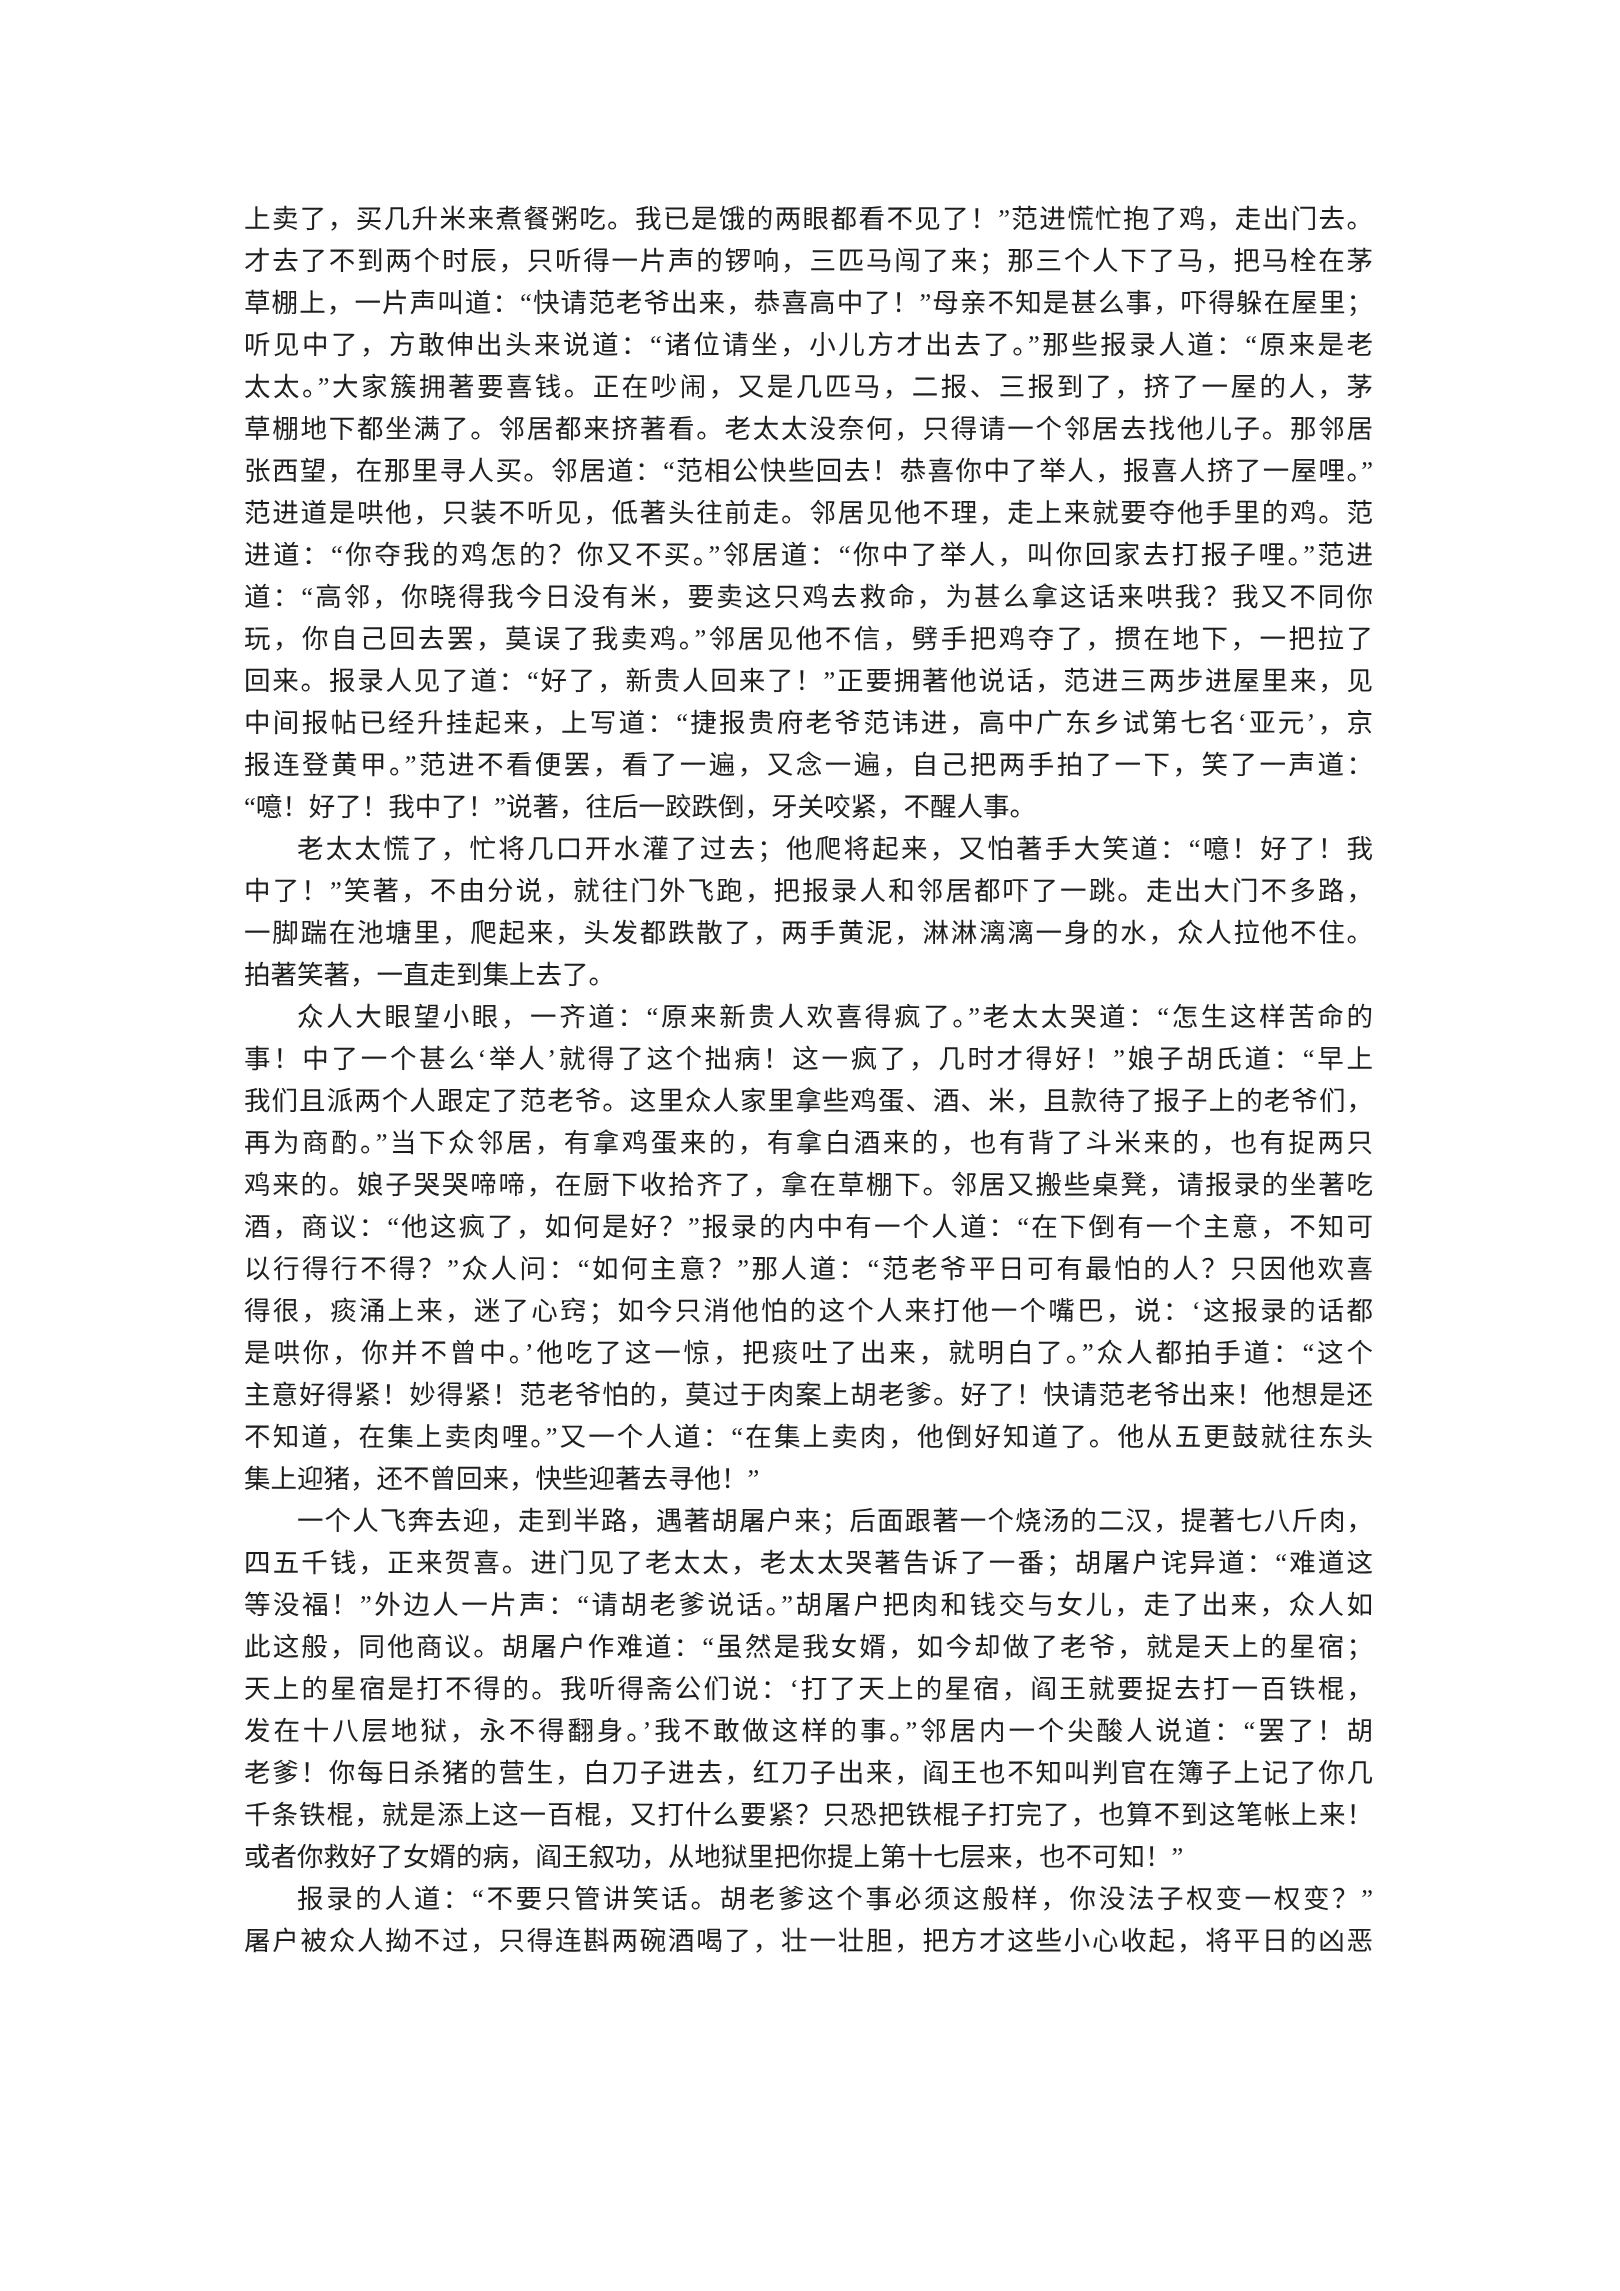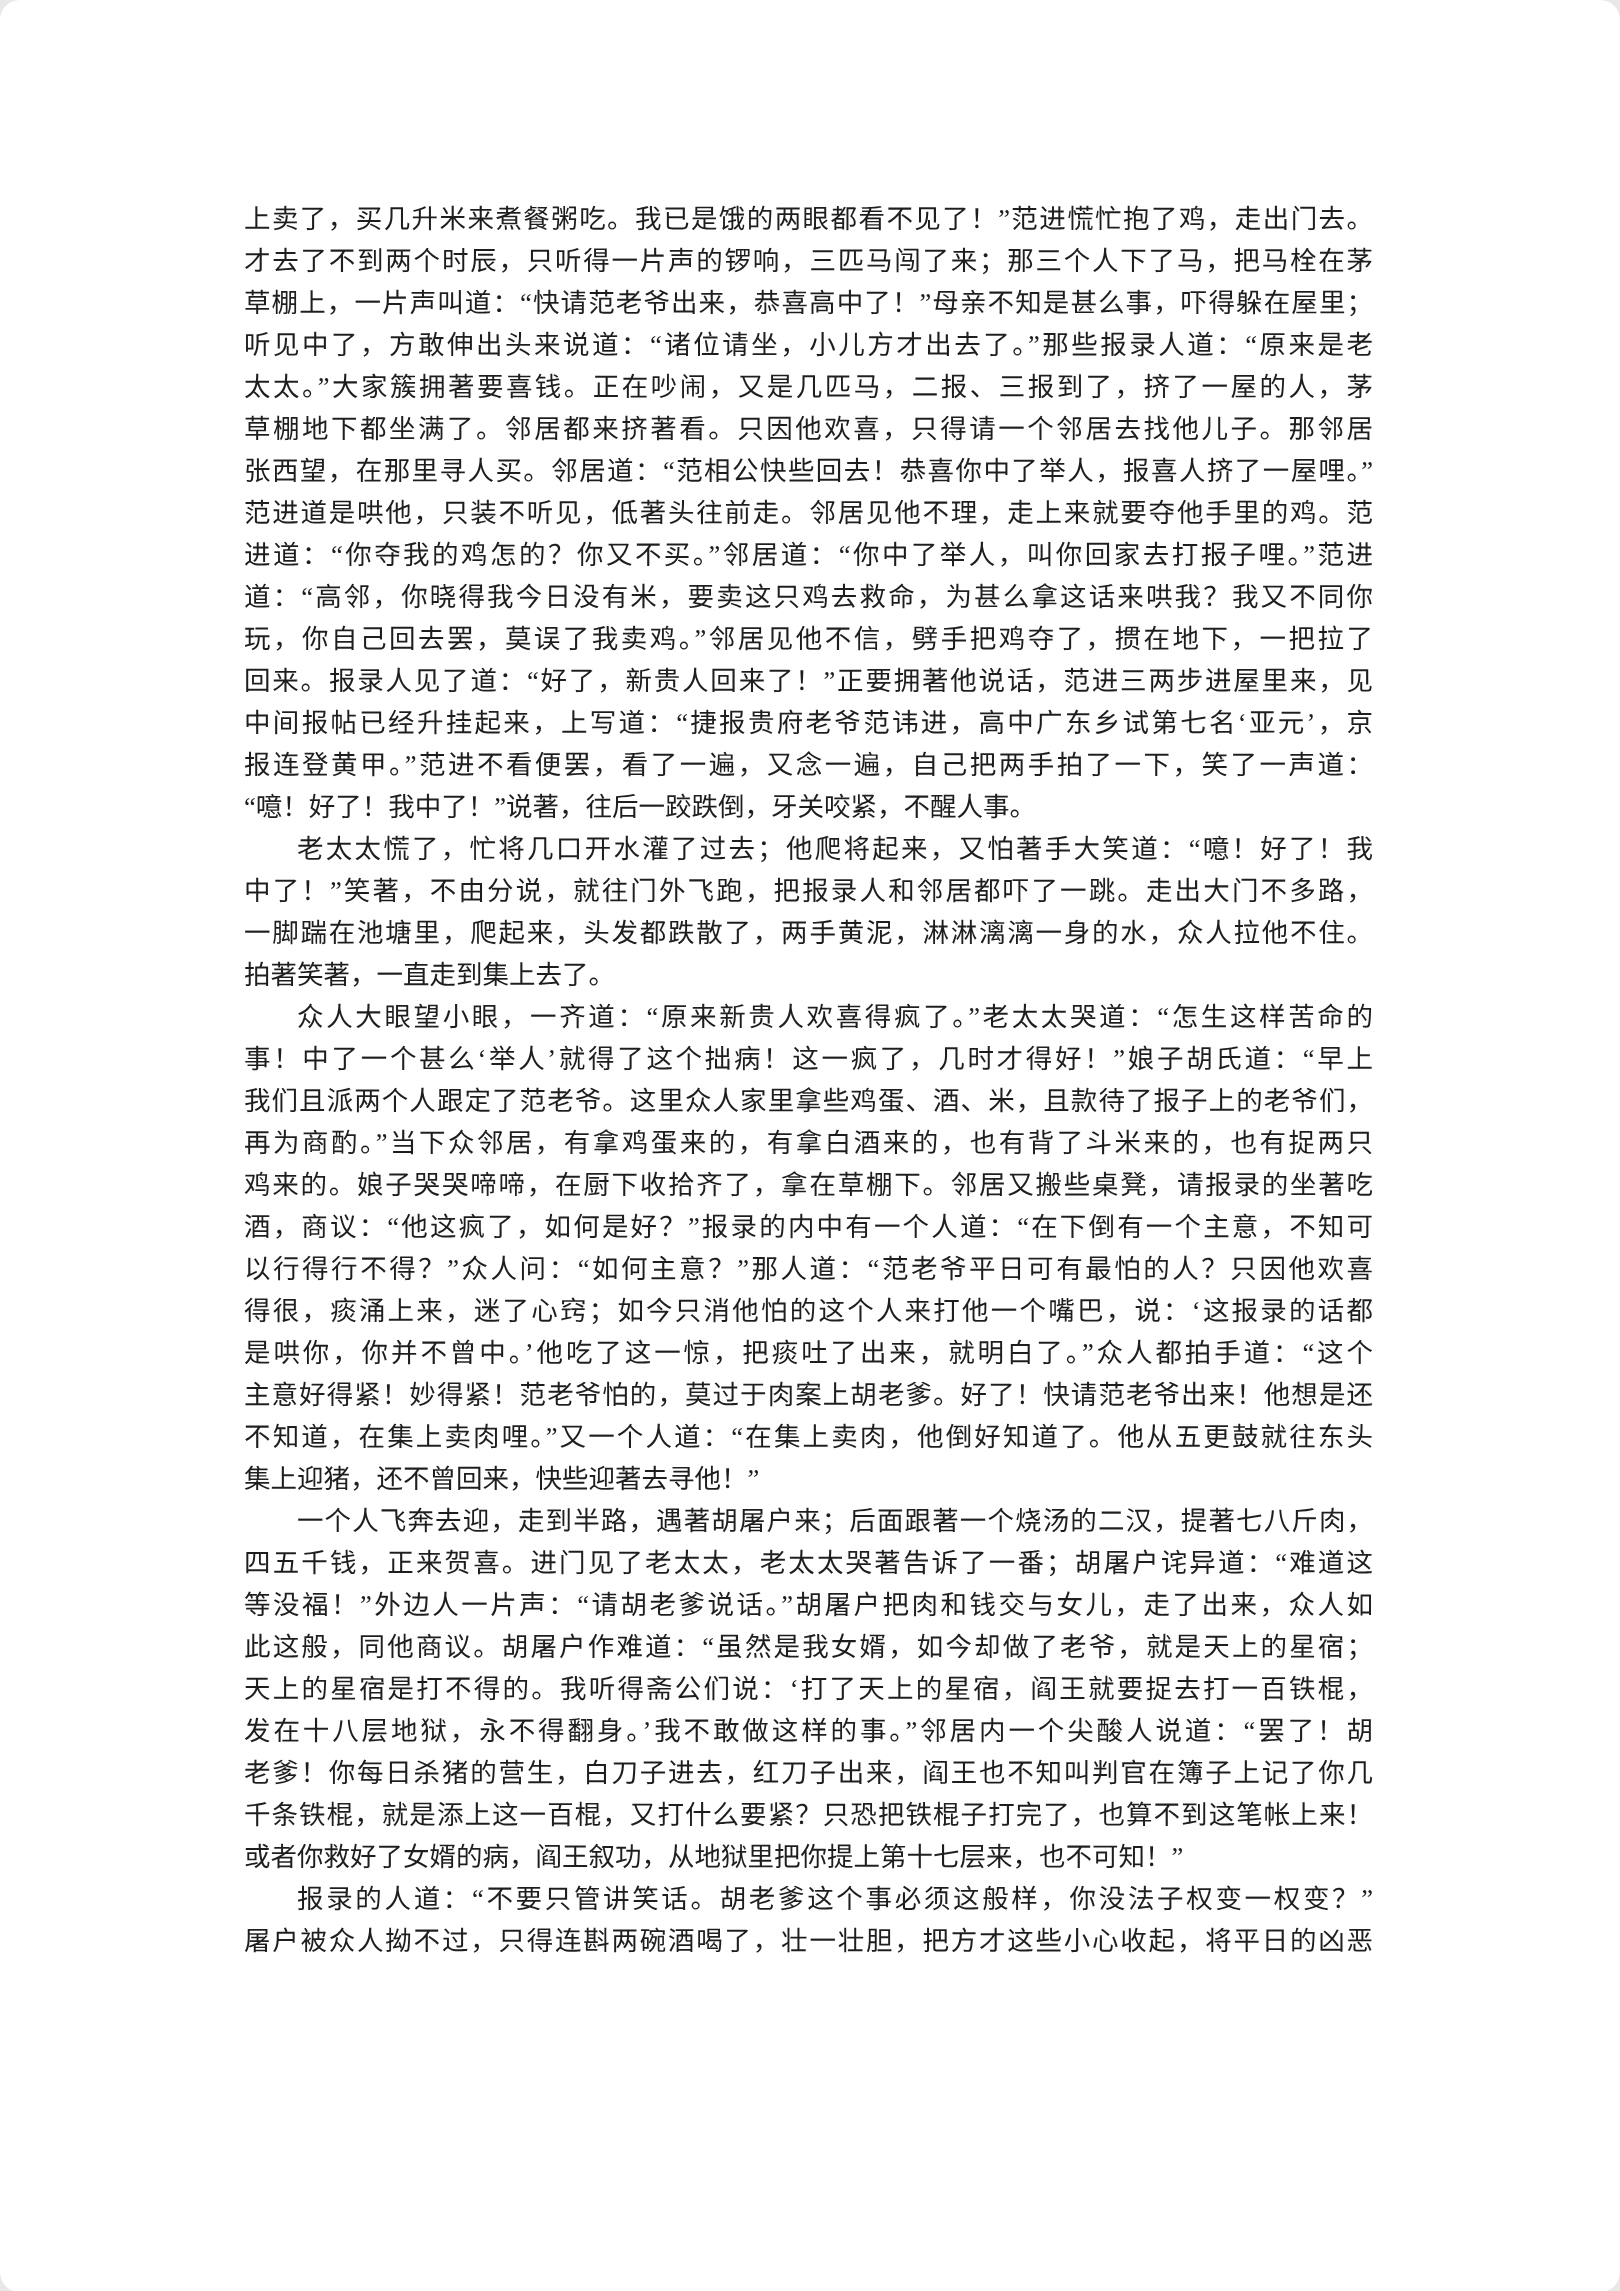--- a/index.html
+++ b/index.html
@@ -7,21 +7,20 @@
     padding: 0;
     background: #e8e8e8;
   }
   .page {
     position: relative;
     width: 1620px;
     height: 2292px;
     margin: 0 auto;
     background: #ffffff;
     overflow: hidden;
-    border-radius: 20px;
   }
   .text-block {
     position: absolute;
     left: 244px;
     top: 198px;
     width: 1129px;
     font-family: "Liberation Serif", "DejaVu Serif", serif;
     font-size: 26.5px;
     line-height: 42px;
     color: #1e1e1e;
@@ -47,21 +46,21 @@
 <body>
 
 <div class="page" style="background: rgb(255, 255, 255);">
   <div class="text-block" style="color: rgb(30, 30, 30);">
       <div class="paragraph">
         <div class="line">上卖了，买几升米来煮餐粥吃。我已是饿的两眼都看不见了！”范进慌忙抱了鸡，走出门去。</div>
         <div class="line">才去了不到两个时辰，只听得一片声的锣响，三匹马闯了来；那三个人下了马，把马栓在茅</div>
         <div class="line">草棚上，一片声叫道：“快请范老爷出来，恭喜高中了！”母亲不知是甚么事，吓得躲在屋里；</div>
         <div class="line">听见中了，方敢伸出头来说道：“诸位请坐，小儿方才出去了。”那些报录人道：“原来是老</div>
         <div class="line">太太。”大家簇拥著要喜钱。正在吵闹，又是几匹马，二报、三报到了，挤了一屋的人，茅</div>
-        <div class="line">草棚地下都坐满了。邻居都来挤著看。只因他欢喜，只得请一个邻居去找他儿子。那邻居</div>
+        <div class="line">草棚地下都坐满了。邻居都来挤著看。老太太没奈何，只得请一个邻居去找他儿子。那邻居</div>
         <div class="line">张西望，在那里寻人买。邻居道：“范相公快些回去！恭喜你中了举人，报喜人挤了一屋哩。”</div>
         <div class="line">范进道是哄他，只装不听见，低著头往前走。邻居见他不理，走上来就要夺他手里的鸡。范</div>
         <div class="line">进道：“你夺我的鸡怎的？你又不买。”邻居道：“你中了举人，叫你回家去打报子哩。”范进</div>
         <div class="line">道：“高邻，你晓得我今日没有米，要卖这只鸡去救命，为甚么拿这话来哄我？我又不同你</div>
         <div class="line">玩，你自己回去罢，莫误了我卖鸡。”邻居见他不信，劈手把鸡夺了，掼在地下，一把拉了</div>
         <div class="line">回来。报录人见了道：“好了，新贵人回来了！”正要拥著他说话，范进三两步进屋里来，见</div>
         <div class="line">中间报帖已经升挂起来，上写道：“捷报贵府老爷范讳进，高中广东乡试第七名‘亚元’，京</div>
         <div class="line">报连登黄甲。”范进不看便罢，看了一遍，又念一遍，自己把两手拍了一下，笑了一声道：</div>
         <div class="line para-end">“噫！好了！我中了！”说著，往后一跤跌倒，牙关咬紧，不醒人事。</div>
       </div>

